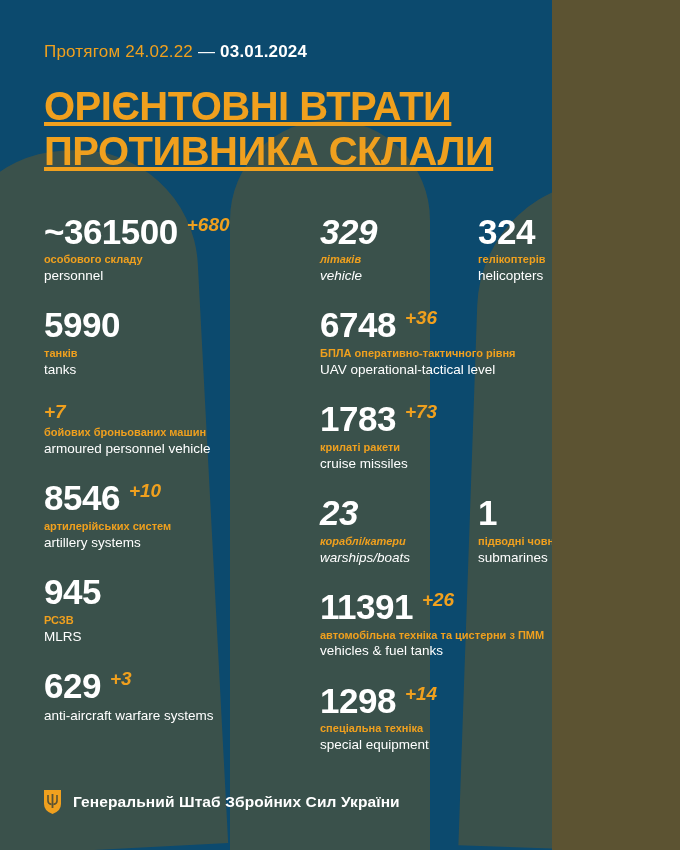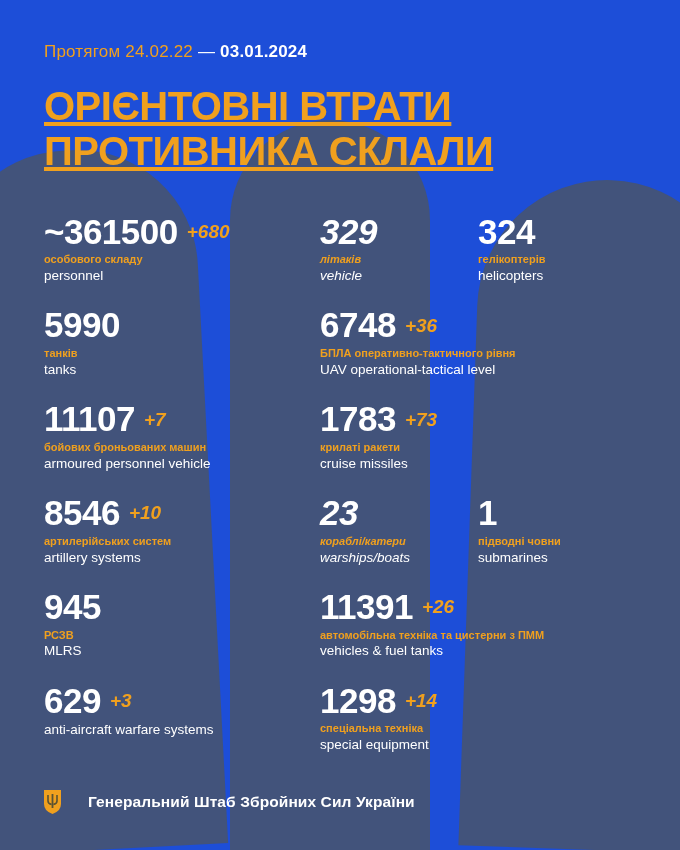--- a/index.html
+++ b/index.html
@@ -8,23 +8,23 @@
   }
   body {
     width: 680px;
     height: 850px;
     background: #5c5332;
     font-family: "Liberation Sans", sans-serif;
     overflow: hidden;
   }
   .poster {
     position: relative;
-    width: 680px;
+    width: 552px;
     height: 850px;
-    background: #1d4ed8;
+    background: #0c4a6e;
     overflow: hidden;
   }
   
   .bg-shape {
     position: absolute;
     background: #60572f;
     opacity: 0.55;
     pointer-events: none;
   }
   .bg-1 {
@@ -86,21 +86,21 @@
   }
   .col {
     display: flex;
     flex-direction: column;
   }
   .entry {
     margin-bottom: 22px;
   }
   .entry .num-line {
     display: flex;
-    align-items: center;
+    align-items: flex-start;
     gap: 9px;
     margin-bottom: 2px;
   }
   .entry .num {
     font-size: 35px;
     font-weight: bold;
     color: #ffffff;
     line-height: 1.05;
     letter-spacing: -0.5px;
   }
@@ -128,21 +128,21 @@
     flex: none;
   }
   .w-half-a { width: 158px; font-style: italic; }
   .w-half-b { width: 160px; }
   .footer {
     position: absolute;
     left: 44px;
     bottom: 36px;
     display: flex;
     align-items: center;
-    gap: 27px;
+    gap: 12px;
     z-index: 3;
   }
   .footer .emblem {
     width: 17px;
     height: 24px;
     position: relative;
   }
   .footer .emblem svg { display: block; }
   .footer .fname {
     font-size: 15.5px;
@@ -190,21 +190,20 @@
           <div class="num-line">
             <span class="num">5990</span>
             <span class="delta"></span>
           </div>
           <div class="lbl-ua">танків</div>
           <div class="lbl-en">tanks</div>
         </div>
 
         <div class="entry">
           <div class="num-line">
-            <span class="num">11107</span>
             <span class="delta">+7</span>
           </div>
           <div class="lbl-ua">бойових броньованих машин</div>
           <div class="lbl-en">armoured personnel vehicle</div>
         </div>
 
         <div class="entry">
           <div class="num-line">
             <span class="num">8546</span>
             <span class="delta">+10</span>

